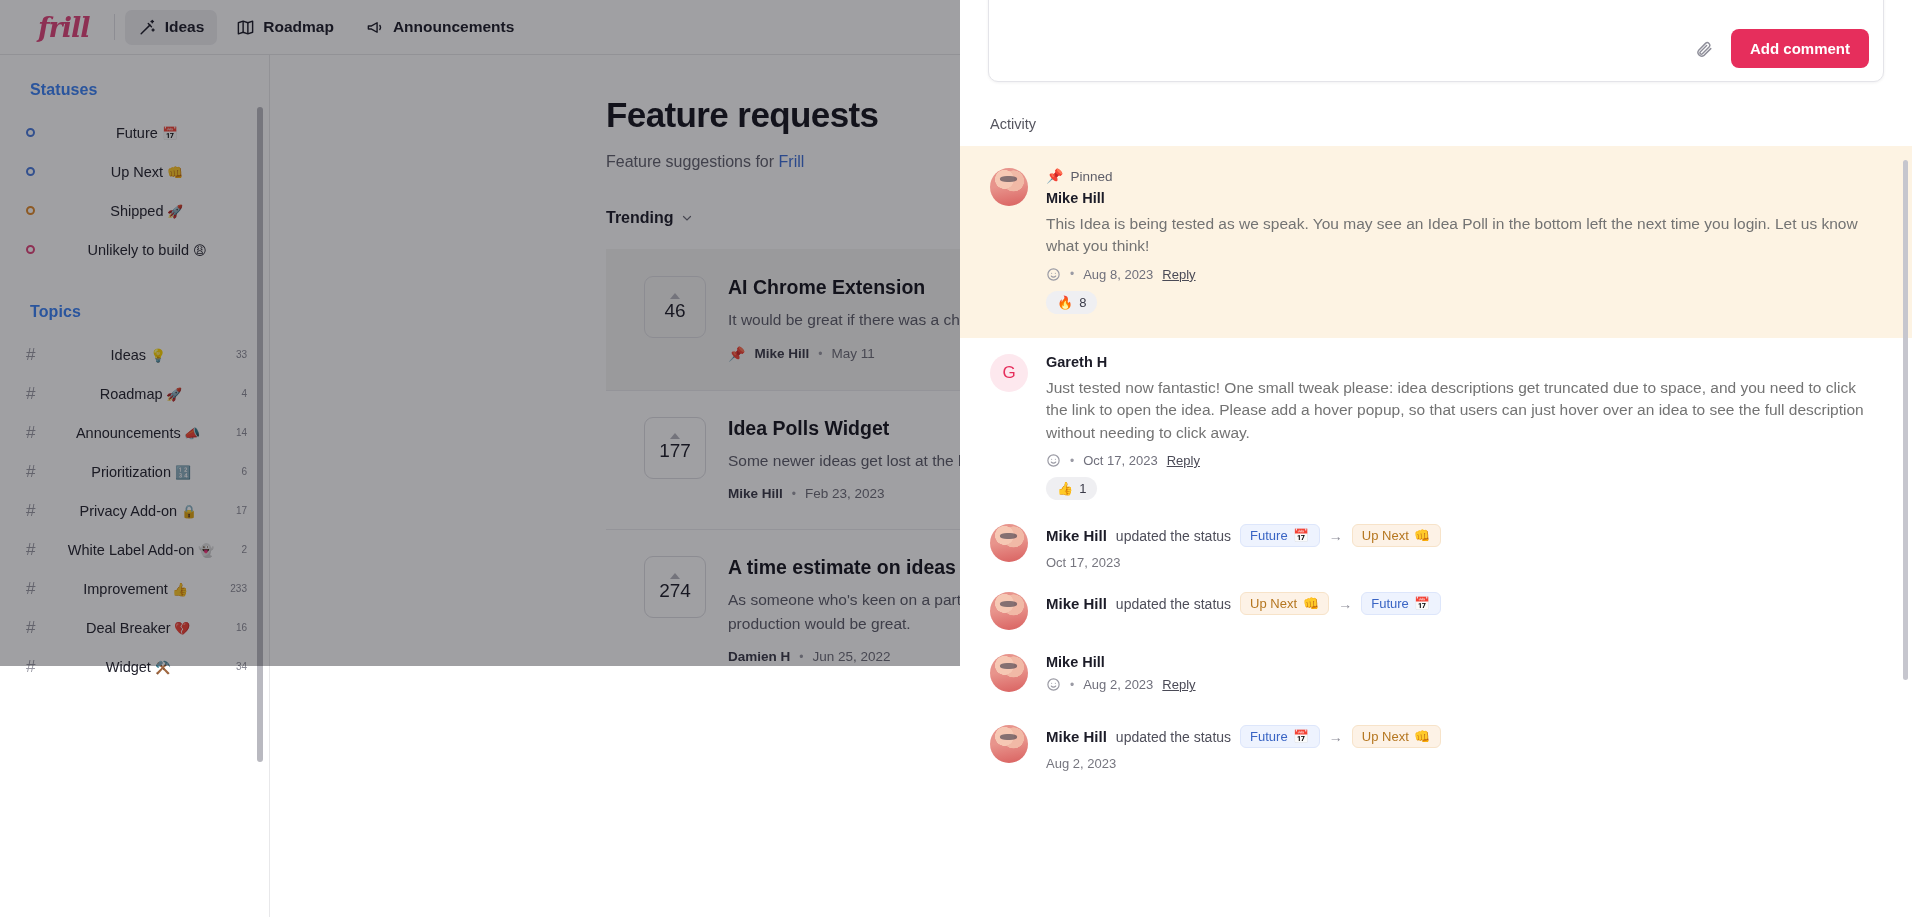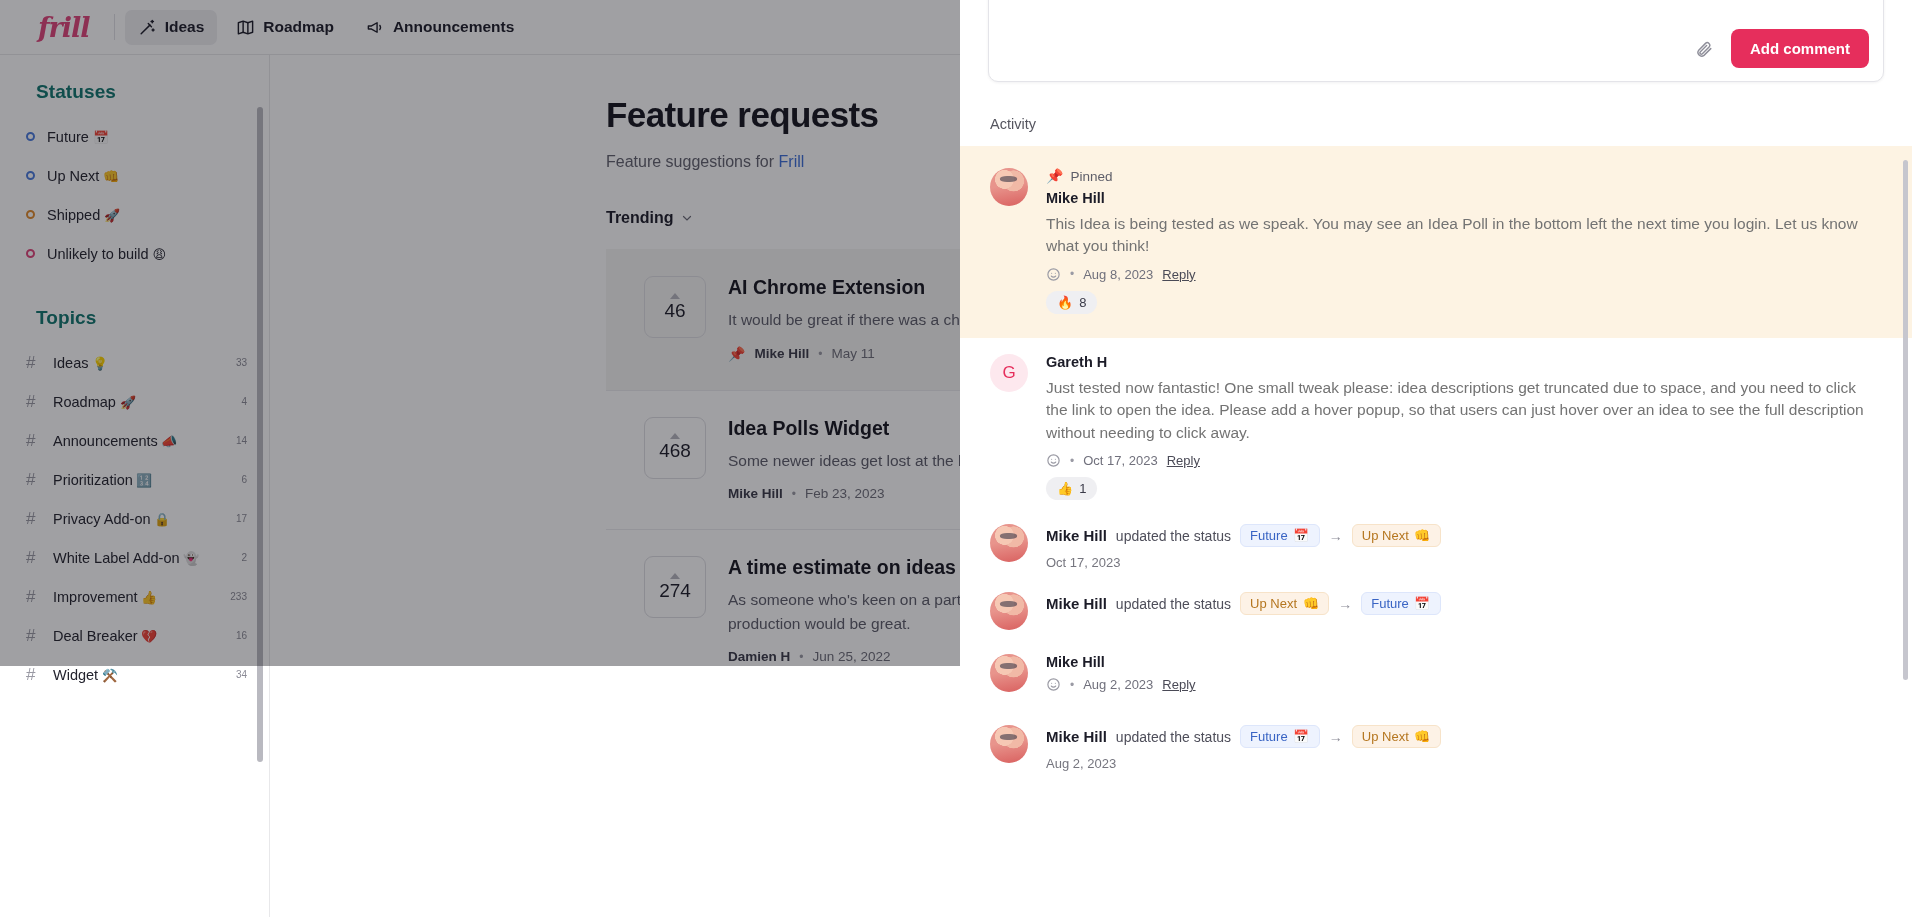--- a/index.html
+++ b/index.html
@@ -40,29 +40,29 @@
   .body-split { display: flex; height: 862px; }
 
   
   .sidebar {
     width: 270px; flex: none; background: #fff;
     border-right: 1px solid #e8e8ea;
     padding: 26px 22px 0 26px; position: relative;
     overflow: hidden;
   }
   .side-head {
-    font-size: 19px; font-weight: 700; color: #0f766e;
-    margin: 0 0 14px 10px; letter-spacing: .1px;
+    font-size: 16px; font-weight: 700; color: #3b82f6;
+    margin: 0 0 14px 4px; letter-spacing: .1px;
   }
   .side-row {
     display:flex; align-items:center; gap:12px;
     height: 39px; font-size: 14.5px; color: #23232e;
     cursor: pointer;
   }
-  .side-row .lbl { flex:1; white-space:nowrap; overflow:hidden; }
+  .side-row .lbl { flex:1; white-space:nowrap; overflow:hidden;text-align:center; }
   .side-row .cnt { font-size: 10px; color: #8b8b96; }
   .dot {
     width: 9px; height: 9px; border-radius: 50%;
     border: 2px solid currentColor; flex:none;
   }
   .hash { width: 15px; flex:none; color:#9a9aa4; font-size:17px; line-height:1;}
   .topics-head { margin-top: 34px; }
   .emj { font-family: "DejaVu Sans", sans-serif; font-size: 13px; }
 
   
@@ -350,21 +350,21 @@
                 <span class="who">Mike Hill</span>
                 <span class="bullet">•</span>
                 <span>May 11</span>
               </div>
             </div>
           </div>
 
           <div class="idea-card">
             <div class="vote">
               <span class="car"></span>
-              <span class="num">468</span>
+              <span class="num">177</span>
             </div>
             <div class="idea-body">
               <div class="idea-title">Idea Polls Widget</div>
               <div class="idea-desc">Some newer ideas get lost at the bottom of the list. We would like to show them.</div>
               <div class="idea-meta">
                 <span class="who">Mike Hill</span>
                 <span class="bullet">•</span>
                 <span>Feb 23, 2023</span>
               </div>
             </div>

